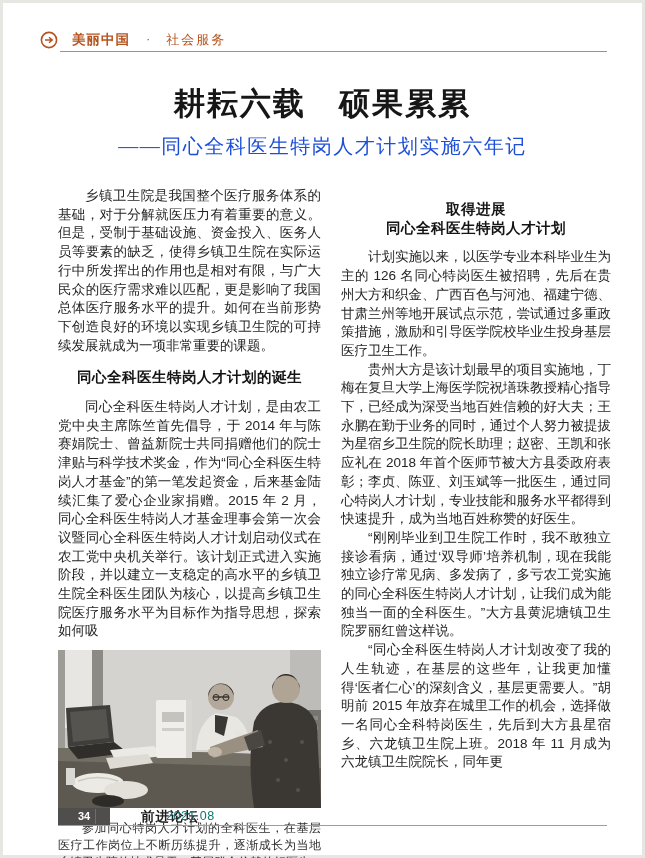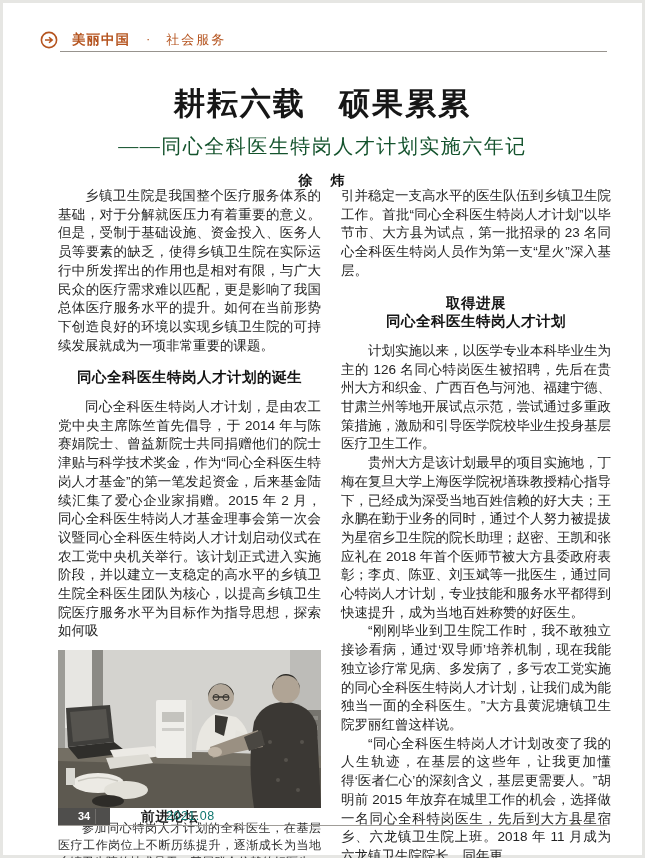--- a/index.html
+++ b/index.html
@@ -14,21 +14,21 @@
   
   .header{position:absolute;left:37px;top:28px;display:flex;align-items:flex-start;gap:14px;}
   .header .brand{font-weight:bold;font-size:13.5px;letter-spacing:1px;}
   .header .sep{font-size:13px;margin:0 2px;}
   .header .section{font-family:"Liberation Serif","DejaVu Serif",serif;font-size:13px;letter-spacing:2px;}
   .header-rule{position:absolute;left:57px;right:35px;top:48px;height:1px;background:#97938e;}
 
   
   .title-block{position:absolute;left:0;right:0;top:84px;text-align:center;color:#161616;}
   .title{font-size:31px;font-weight:bold;letter-spacing:2px;line-height:1.1;}
-  .subtitle{font-family:"Liberation Serif","DejaVu Serif",serif;font-size:20px;letter-spacing:1.5px;margin-top:12px;color:#14532d;}
+  .subtitle{font-family:"Liberation Serif","DejaVu Serif",serif;font-size:20px;letter-spacing:1.5px;margin-top:12px;color:#1d4ed8;}
   .author{font-size:14px;font-weight:bold;margin-top:12px;letter-spacing:2px;}
 
   
   .columns{position:absolute;left:55px;top:184px;width:553px;display:flex;gap:20px;color:#242424;}
   .col{font-size:13.5px;line-height:18.7px;text-align:justify;}
   .col-left{width:263px;}
   .col-right{width:270px;}
   .para{text-indent:2em;margin:0;}
   .sec-heading{font-size:14.5px;font-weight:bold;text-align:center;margin:13px 0 11px;letter-spacing:.5px;color:#141414;}
   .sec-heading .hline{display:block;}
@@ -62,21 +62,20 @@
     </svg>
     <span class="brand">美丽中国</span>
     <span class="sep">·</span>
     <span class="section">社会服务</span>
   </div>
   <div class="header-rule"></div>
 
   <div class="title-block">
     <div class="title">耕耘六载　硕果累累</div>
     <div class="subtitle">——同心全科医生特岗人才计划实施六年记</div>
-    <div class="author">徐　炜</div>
   </div>
 
   <div class="columns">
 
     <div class="col col-left">
       <p class="para">乡镇卫生院是我国整个医疗服务体系的基础，对于分解就医压力有着重要的意义。但是，受制于基础设施、资金投入、医务人员等要素的缺乏，使得乡镇卫生院在实际运行中所发挥出的作用也是相对有限，与广大民众的医疗需求难以匹配，更是影响了我国总体医疗服务水平的提升。如何在当前形势下创造良好的环境以实现乡镇卫生院的可持续发展就成为一项非常重要的课题。</p>
       <h3 class="sec-heading">同心全科医生特岗人才计划的诞生</h3>
       <p class="para">同心全科医生特岗人才计划，是由农工党中央主席陈竺首先倡导，于 2014 年与陈赛娟院士、曾益新院士共同捐赠他们的院士津贴与科学技术奖金，作为“同心全科医生特岗人才基金”的第一笔发起资金，后来基金陆续汇集了爱心企业家捐赠。2015 年 2 月，同心全科医生特岗人才基金理事会第一次会议暨同心全科医生特岗人才计划启动仪式在农工党中央机关举行。该计划正式进入实施阶段，并以建立一支稳定的高水平的乡镇卫生院全科医生团队为核心，以提高乡镇卫生院医疗服务水平为目标作为指导思想，探索如何吸</p>
 
       <svg class="photo" viewBox="0 0 263 158" role="img">
@@ -133,21 +132,20 @@
         <ellipse cx="68" cy="140" rx="22" ry="9" fill="#e2e0d8"></ellipse>
         <path d="M20 131 q20 -7 40 0" fill="none" stroke="#c9c7bf" stroke-width="1.5"></path>
         <ellipse cx="50" cy="151" rx="16" ry="6" fill="#2e2c28"></ellipse>
         <rect x="8" y="118" width="9" height="17" fill="#d9d8d2"></rect>
       </svg>
 
       <p class="caption">参加同心特岗人才计划的全科医生，在基层医疗工作岗位上不断历练提升，逐渐成长为当地乡镇卫生院的技术骨干、基层群众信赖的好医生</p>
     </div>
 
     <div class="col col-right">
-      <p class="para" style="text-indent:0;">引并稳定一支高水平的医生队伍到乡镇卫生院工作。首批“同心全科医生特岗人才计划”以毕节市、大方县为试点，第一批招录的 23 名同心全科医生特岗人员作为第一支“星火”深入基层。</p>
       <h3 class="sec-heading">
         <span class="hline">取得进展</span>
         <span class="hline">同心全科医生特岗人才计划</span>
       </h3>
       <p class="para">计划实施以来，以医学专业本科毕业生为主的 126 名同心特岗医生被招聘，先后在贵州大方和织金、广西百色与河池、福建宁德、甘肃兰州等地开展试点示范，尝试通过多重政策措施，激励和引导医学院校毕业生投身基层医疗卫生工作。</p>
       <p class="para">贵州大方是该计划最早的项目实施地，丁梅在复旦大学上海医学院祝墡珠教授精心指导下，已经成为深受当地百姓信赖的好大夫；王永鹏在勤于业务的同时，通过个人努力被提拔为星宿乡卫生院的院长助理；赵密、王凯和张应礼在 2018 年首个医师节被大方县委政府表彰；李贞、陈亚、刘玉斌等一批医生，通过同心特岗人才计划，专业技能和服务水平都得到快速提升，成为当地百姓称赞的好医生。</p>
       <p class="para">“刚刚毕业到卫生院工作时，我不敢独立接诊看病，通过‘双导师’培养机制，现在我能独立诊疗常见病、多发病了，多亏农工党实施的同心全科医生特岗人才计划，让我们成为能独当一面的全科医生。”大方县黄泥塘镇卫生院罗丽红曾这样说。</p>
       <p class="para">“同心全科医生特岗人才计划改变了我的人生轨迹，在基层的这些年，让我更加懂得‘医者仁心’的深刻含义，基层更需要人。”胡明前 2015 年放弃在城里工作的机会，选择做一名同心全科特岗医生，先后到大方县星宿乡、六龙镇卫生院上班。2018 年 11 月成为六龙镇卫生院院长，同年更</p>
     </div>
 

